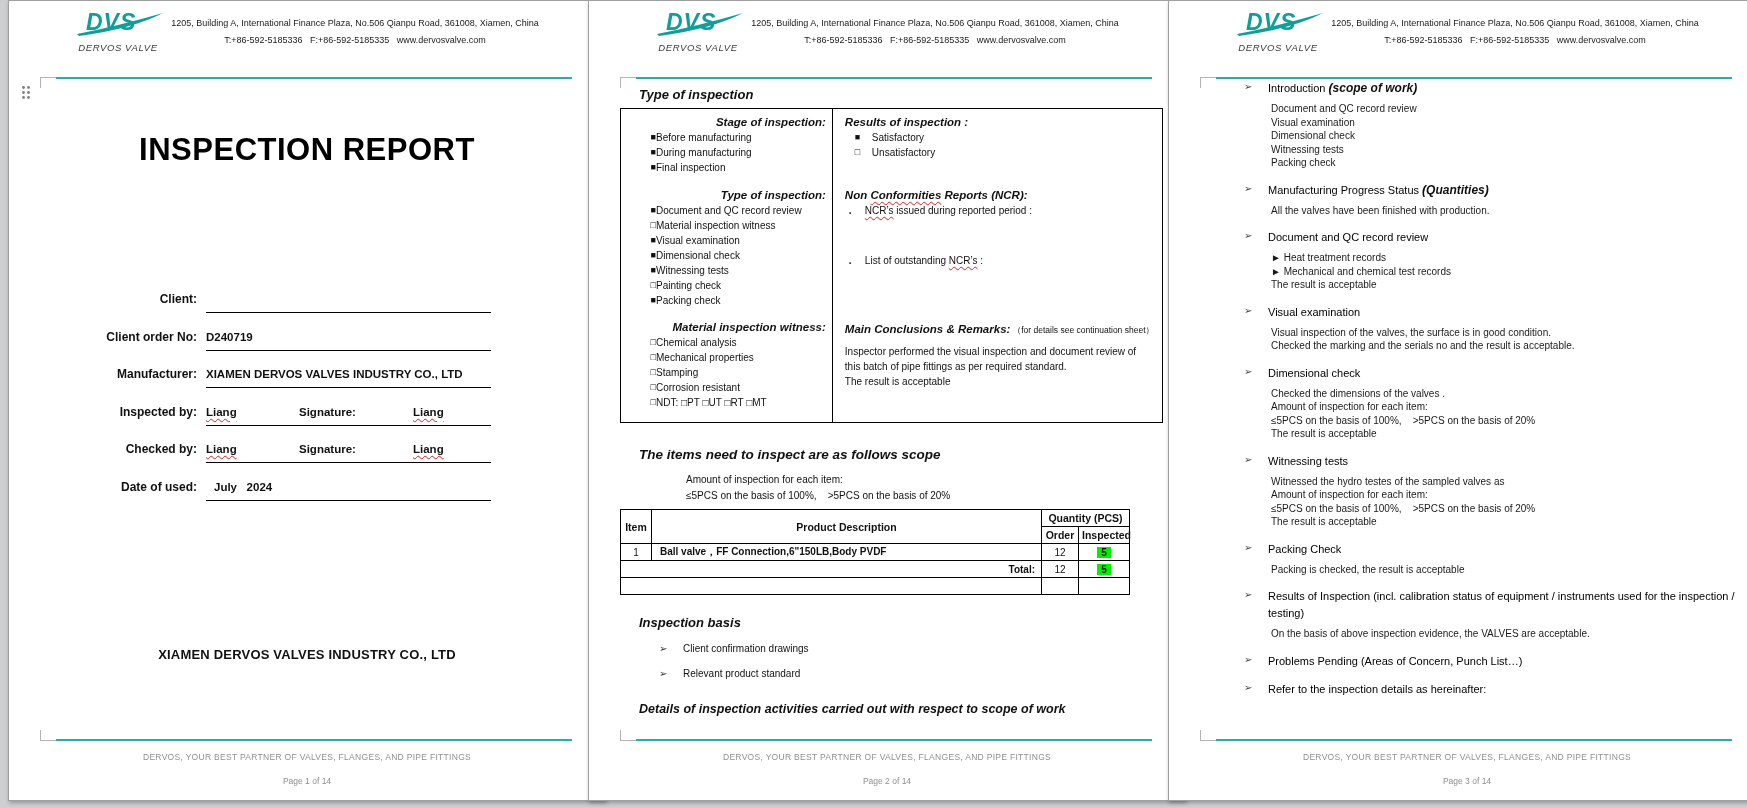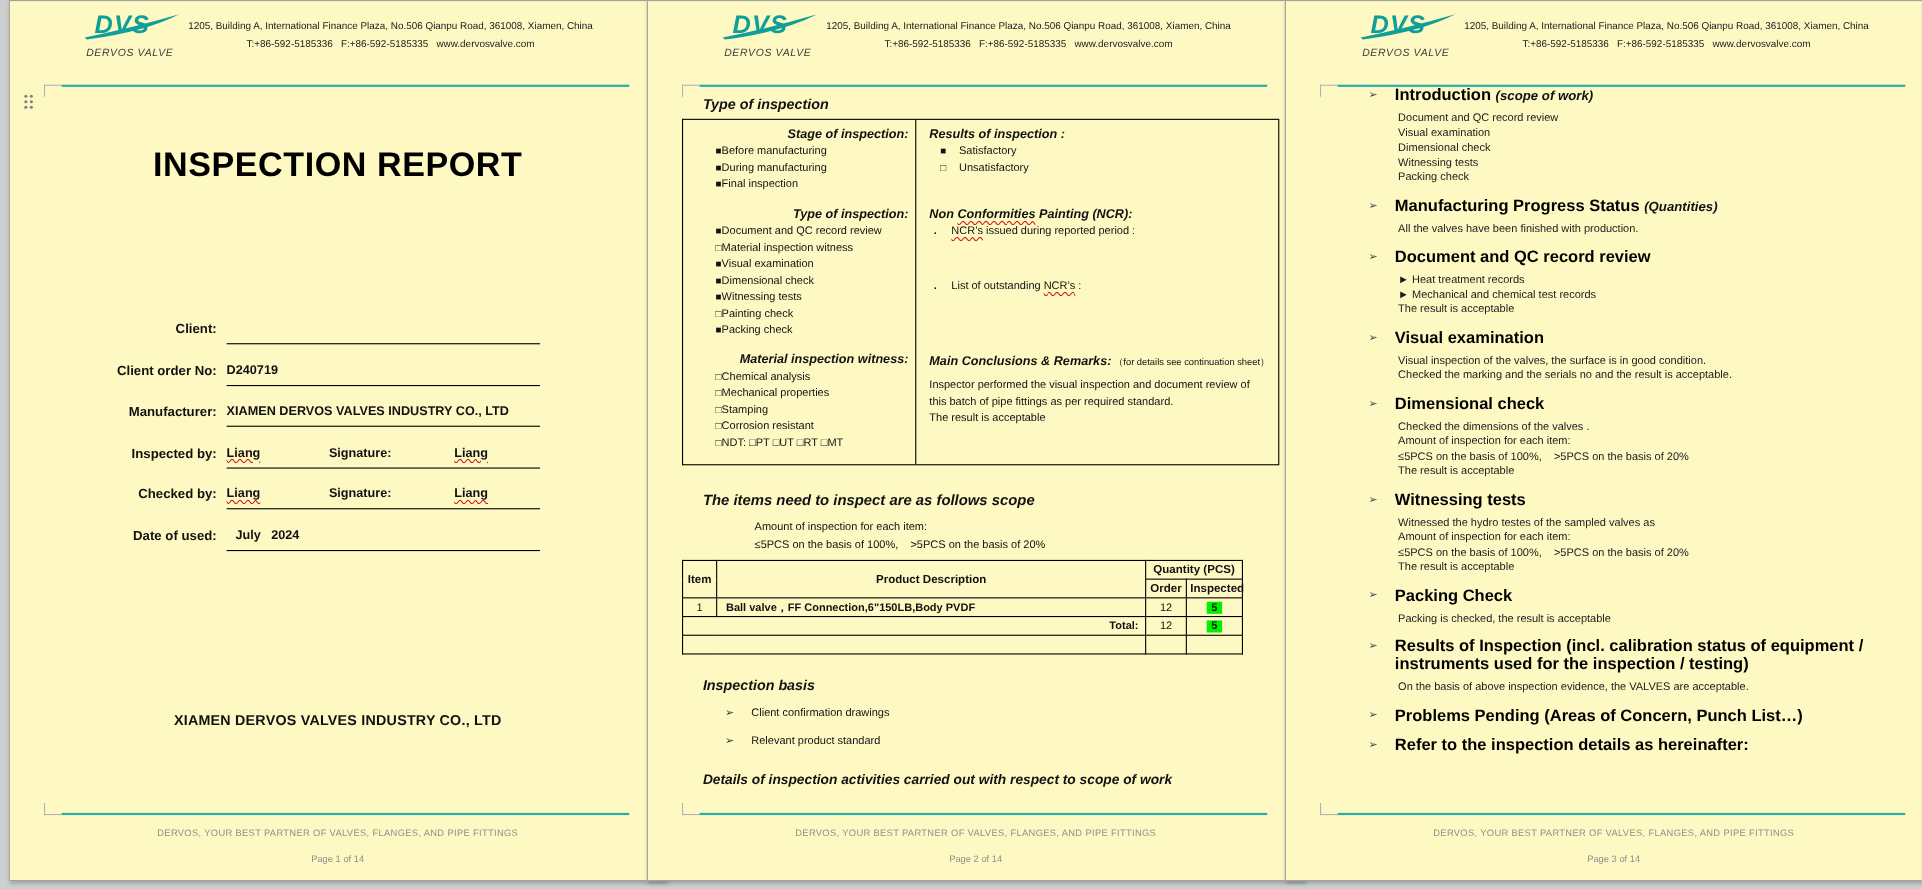--- a/index.html
+++ b/index.html
@@ -1,18 +1,18 @@
 <!DOCTYPE html>
 <html><head>
 <meta charset="utf-8">
 <style>
   * { margin:0; padding:0; box-sizing:border-box; }
   html,body { width:1747px; height:808px; }
   body { background:#cdcfd1; font-family:"Liberation Sans","DejaVu Sans",sans-serif; position:relative; overflow:hidden; color:#111; }
-  .page { position:absolute; top:0; width:598px; height:801px; background:#fef9c3; border:1px solid #9fa0a2; box-shadow:1px 2px 4px rgba(0,0,0,.28); overflow:hidden; }
+  .page { position:absolute; top:0; width:598px; height:801px; background:#ffffff; border:1px solid #9fa0a2; box-shadow:1px 2px 4px rgba(0,0,0,.28); overflow:hidden; }
   #page-1 { left:8px; } #page-2 { left:588px; } #page-3 { left:1168px; }
 
   
   .logo { position:absolute; left:60px; top:10px; width:98px; text-align:center; }
   .logo-name { font-size:9.5px; font-weight:normal; font-style:italic; color:#3a3a3a; letter-spacing:.6px; margin-top:0; white-space:nowrap; }
   .addr { position:absolute; left:158px; top:14px; width:376px; text-align:center; font-size:9px; color:#1a1a1a; }
   .addr div { line-height:17px; white-space:pre; }
   .rule-top { position:absolute; left:47px; right:33px; top:76px; height:2px; background:#2aacaa; }
   .bracket-top { position:absolute; left:31px; top:76px; width:16px; height:11px; border-left:1px solid #b3b3b3; border-top:1px solid #b3b3b3; }
   
@@ -66,21 +66,21 @@
   .basis-item { margin:13px 0 0 39px; display:flex; font-size:10px; line-height:12px; }
   .b-arrow { width:24px; flex:none; font-size:10px; color:#333; }
   .p2-h4 { margin:22px 0 0 19px; font-size:12.5px; font-weight:bold; font-style:italic; line-height:15px; }
 
   
   .p3-body { position:absolute; top:76px; left:77px; right:28px; }
   .sec { margin-top:11px; }
   .sec:first-child { margin-top:2px; }
   .sec-h { position:relative; padding-left:22px; line-height:16px; }
   .sec-arrow { position:absolute; left:-2px; top:0; font-size:10px; color:#444; }
-  .sec-title { font-size:15px; font-weight:bold; color:#000; }
+  .sec-title { font-size:11px; font-weight:normal; color:#000; }
   .sec-note { font-size:12px; font-weight:bold; font-style:italic; }
   .sec-lines { margin-top:6px; padding-left:25px; }
   .sec-line { font-size:10px; line-height:13.5px; color:#1a1a1a; }
 </style>
 </head>
 <body>
 
 <div class="page" id="page-1">
   <div class="logo">
     <svg width="96" height="27" viewBox="0 0 96 27">
@@ -275,21 +275,21 @@
             <div class="ck-item">
               <span class="ck">■</span>
               <span class="ck-label">Satisfactory</span>
             </div>
 
             <div class="ck-item">
               <span class="ck">□</span>
               <span class="ck-label">Unsatisfactory</span>
             </div>
           </div>
-        <div class="ck-title mt27"><span>Non </span><span class="sq">Conformities</span><span> Painting (NCR):</span></div>
+        <div class="ck-title mt27"><span>Non </span><span class="sq">Conformities</span><span> Reports (NCR):</span></div>
         <div class="ncr-line">
             <span class="dot">.</span>
             <span><span class="sq">NCR’s</span><span> issued during reported period :</span></span>
           </div>
         <div class="ncr-line mt35">
             <span class="dot">.</span>
             <span><span>List of outstanding </span><span class="sq">NCR’s</span><span> :</span></span>
           </div>
         <div class="mc-title mt52"><span class="mc-b">Main Conclusions &amp; Remarks:</span><span class="mc-note"> （for details see continuation sheet）</span></div>
         <div class="mc-body">Inspector performed the visual inspection and document review of this batch of pipe fittings as per required standard.</div>

